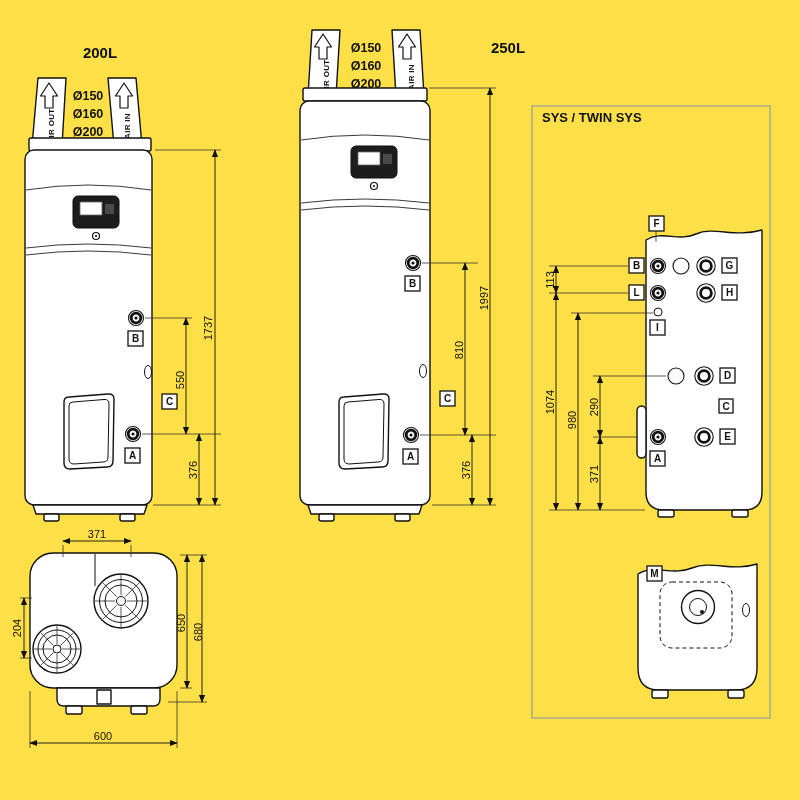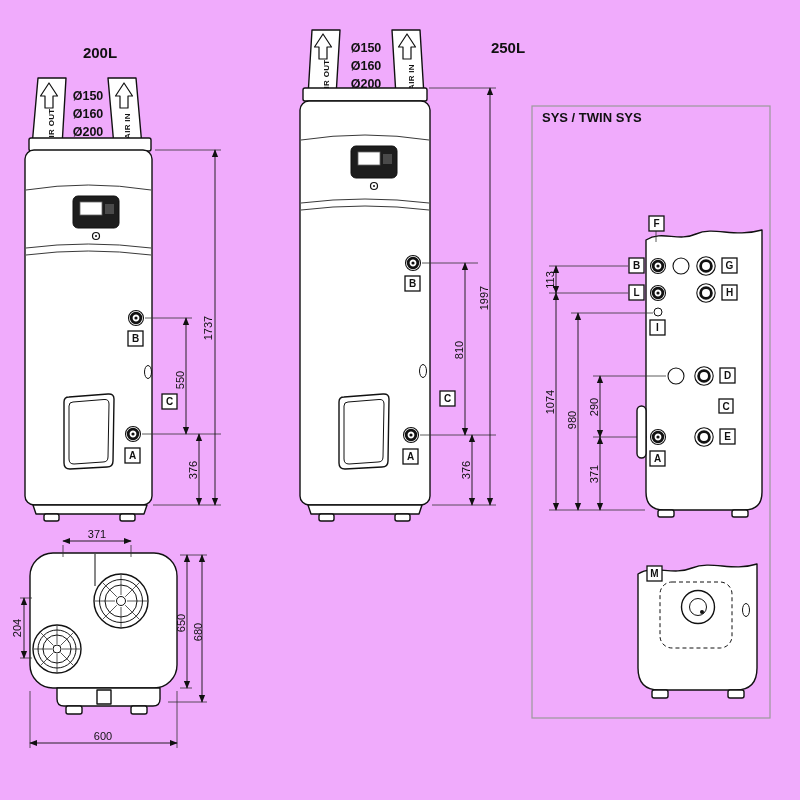--- a/index.html
+++ b/index.html
@@ -1,16 +1,16 @@
 <!DOCTYPE html>
 <html><head>
 <meta charset="utf-8">
 <style>
   html,body{margin:0;padding:0;background:#fff;}
-  #stage{position:relative;width:800px;height:800px;background:#f0abfc;overflow:hidden;}
+  #stage{position:relative;width:800px;height:800px;background:#fde047;overflow:hidden;}
   svg{display:block;}
   text{font-family:"Liberation Sans","DejaVu Sans",sans-serif;fill:#111;}
   .t-title{font-size:15px;font-weight:bold;}
   .t-sys{font-size:13px;font-weight:bold;}
   .t-dia{font-size:12.5px;font-weight:bold;}
   .t-dim{font-size:11px;}
   .t-port{font-size:10px;font-weight:bold;}
   .t-duct{font-size:8px;font-weight:bold;letter-spacing:0.3px;}
   .pt{text-anchor:middle;dominant-baseline:central;}
   .ln{stroke:#111;stroke-width:1.4;fill:#fff;stroke-linejoin:round;}

